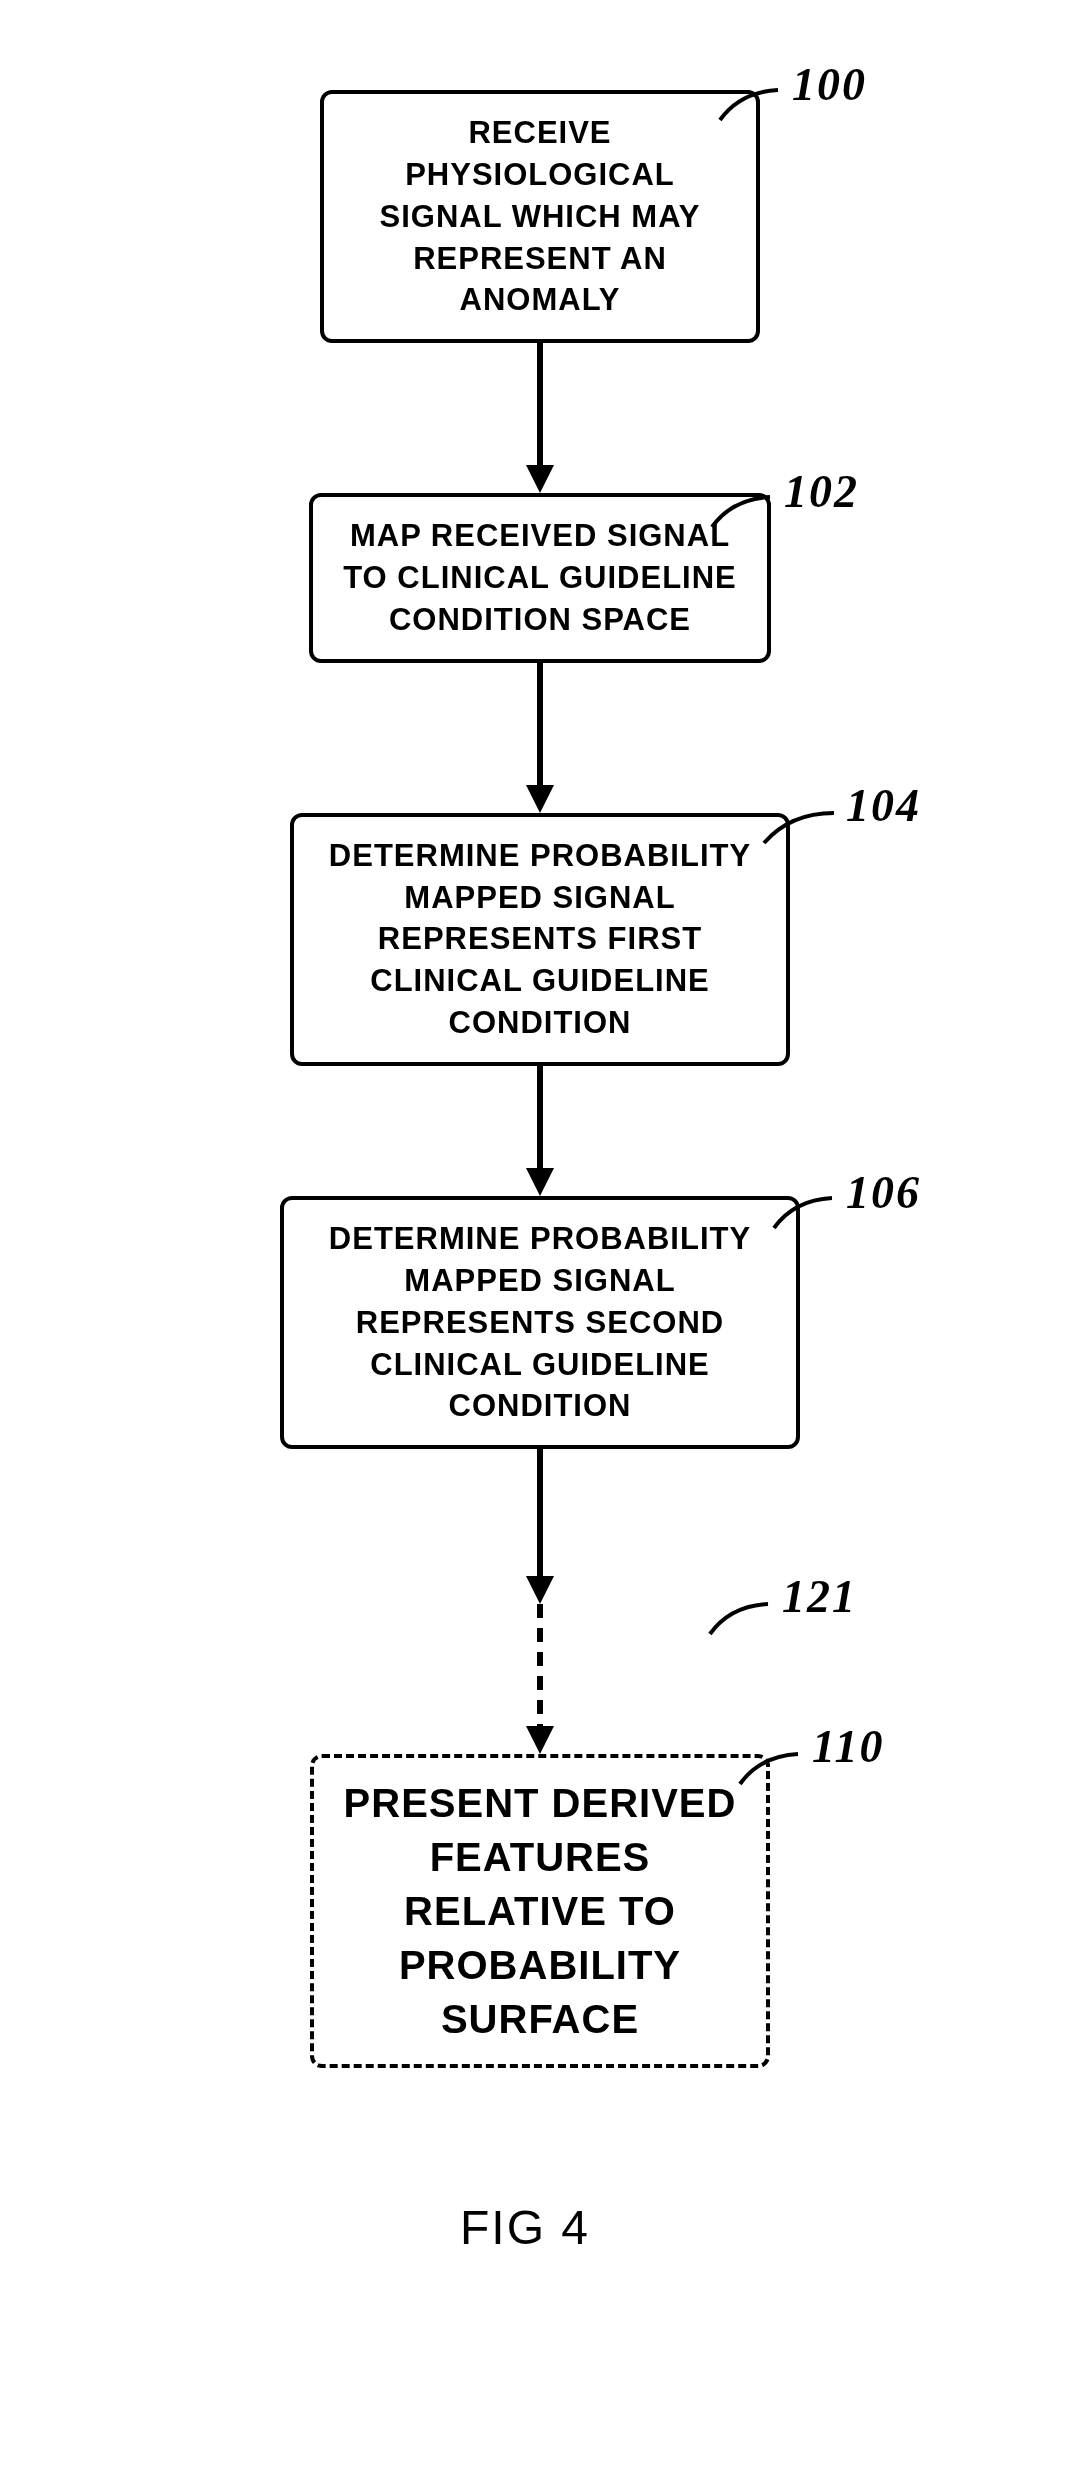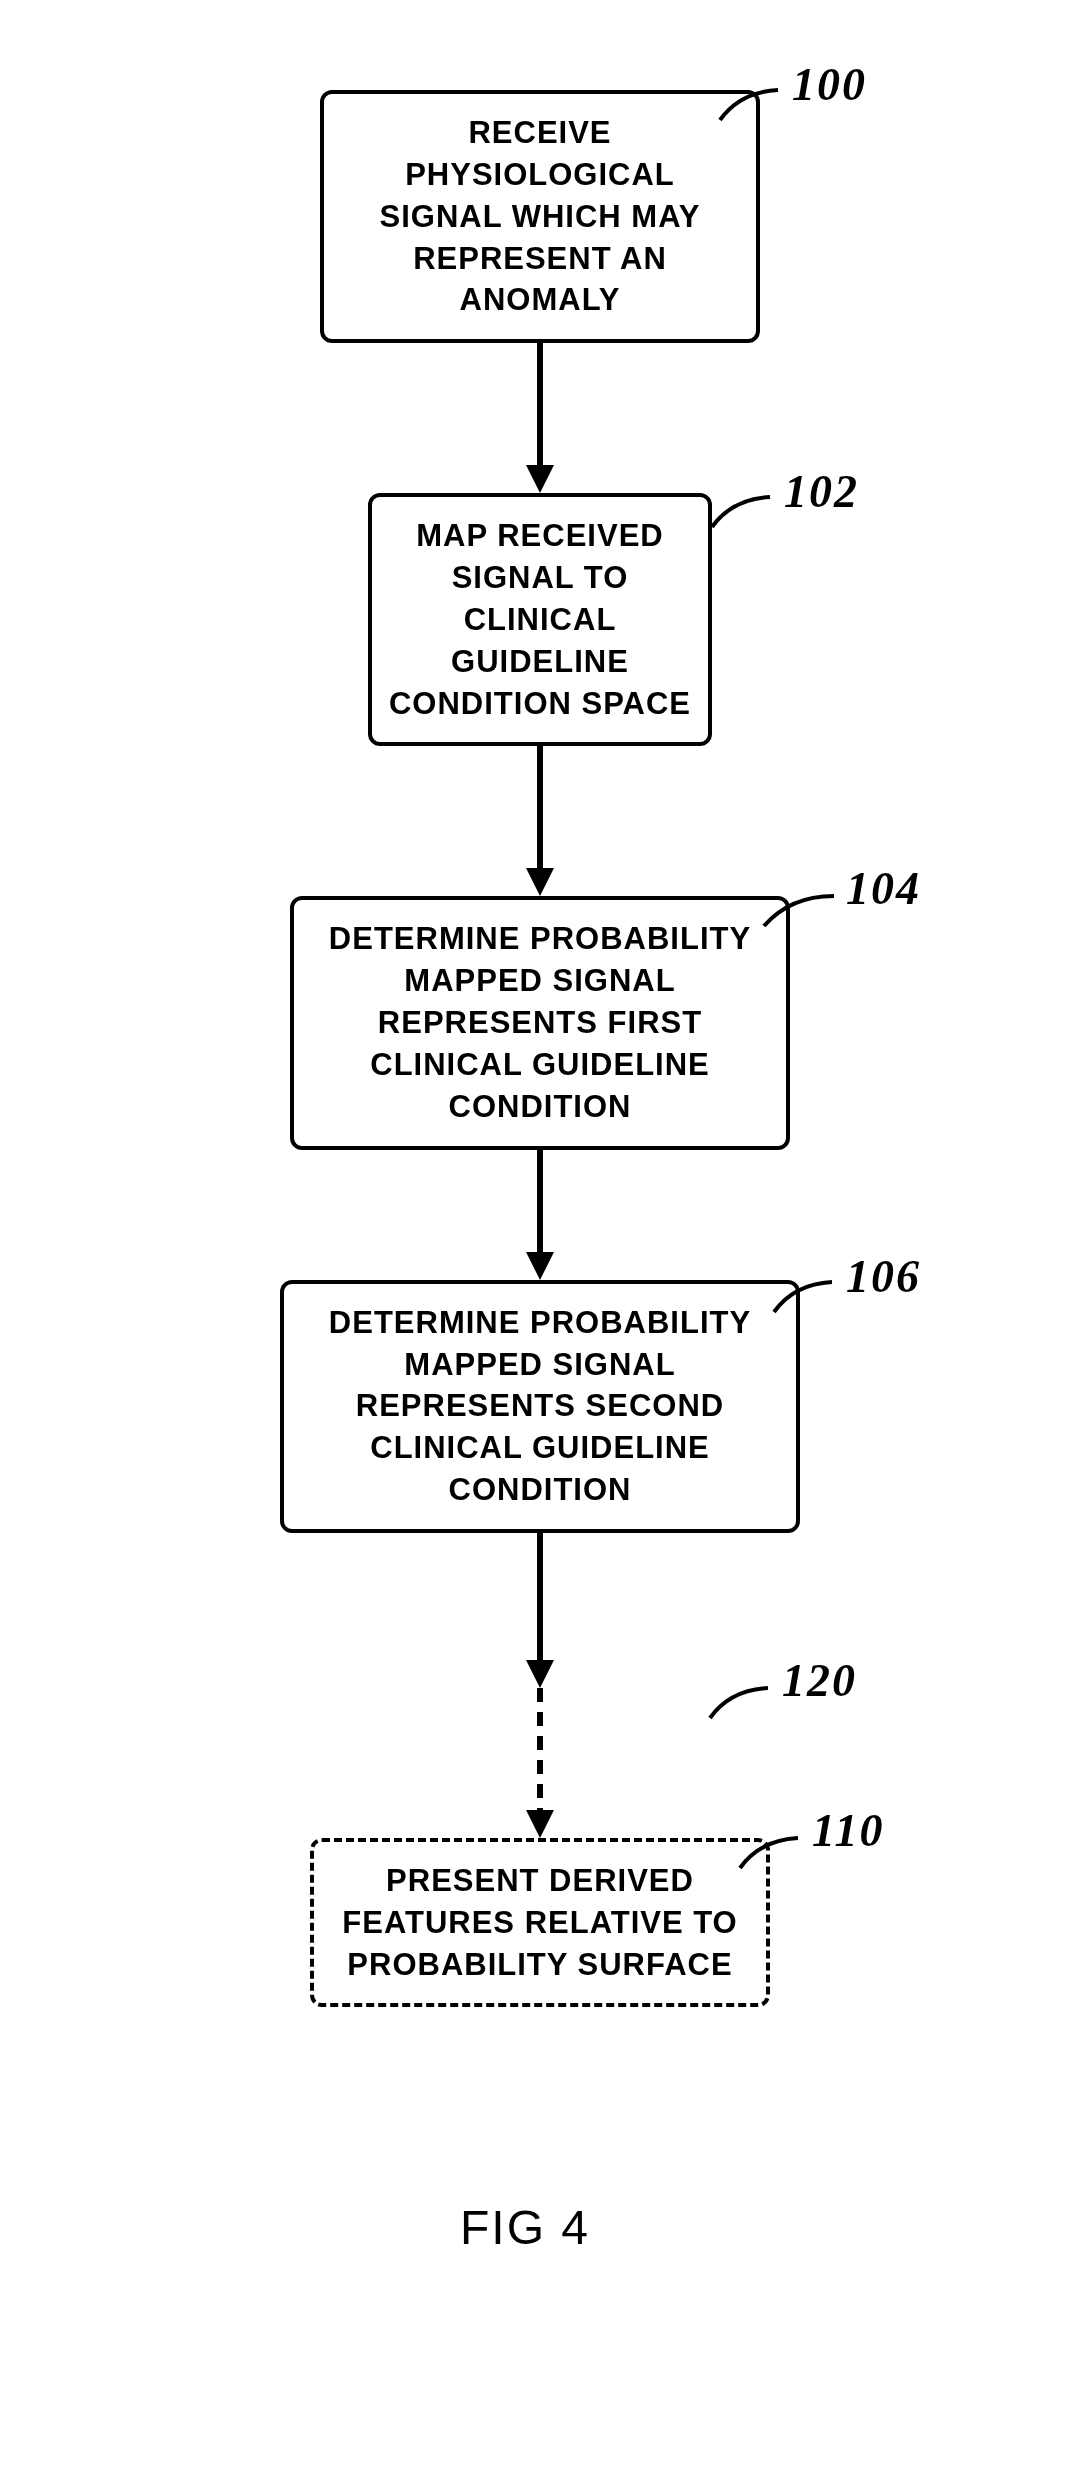--- a/index.html
+++ b/index.html
@@ -62,25 +62,25 @@
   }
   .caption {
     position: absolute;
     font-family: Arial, Helvetica, sans-serif;
     font-size: 48px;
     letter-spacing: 2px;
   }
 
   
   .b0 { width: 440px; font-size: 31px; }
-  .b1 { width: 344px; font-size: 31px; }
+  .b1 { width: 462px; font-size: 31px; }
   .b2 { width: 500px; font-size: 31px; }
   .b3 { width: 520px; font-size: 31px; }
   .b4 { width: 400px; font-size: 31px; }
-  .b5 { width: 460px; font-size: 31px; }
+  .b5 { width: 460px; font-size: 40px; }
 </style>
 </head>
 <body>
 
 <div class="page">
 
   <div class="flow">
 
     <div class="node-wrap">
       <div class="box b0">RECEIVE PHYSIOLOGICAL SIGNAL WHICH  MAY REPRESENT AN ANOMALY</div>
@@ -131,21 +131,21 @@
 
     <svg class="connector" width="40" height="155" viewBox="0 0 40 155">
       <line x1="20" y1="0" x2="20" y2="133" stroke="#000" stroke-width="6"></line>
       <polygon points="20,155 6,127 34,127" fill="#000"></polygon>
     </svg>
 
     <div class="node-wrap">
       <svg class="lead" style="left:488px; top:-6px;" width="70" height="40" viewBox="0 0 70 40">
         <path d="M2 36 Q 22 8 60 6" fill="none" stroke="#000" stroke-width="4"></path>
       </svg>
-      <div class="label" style="left:562px; top:-34px;">120</div>
+      <div class="label" style="left:562px; top:-34px;">121</div>
     </div>
 
     <svg class="connector" width="40" height="150" viewBox="0 0 40 150">
       <line x1="20" y1="0" x2="20" y2="128" stroke="#000" stroke-width="6" stroke-dasharray="14 10"></line>
       <polygon points="20,150 6,122 34,122" fill="#000"></polygon>
     </svg>
 
     <div class="node-wrap">
       <div class="box b5 dashed">PRESENT DERIVED FEATURES RELATIVE TO PROBABILITY SURFACE</div>
       <svg class="lead" style="left:518px; top:-6px;" width="70" height="40" viewBox="0 0 70 40">

